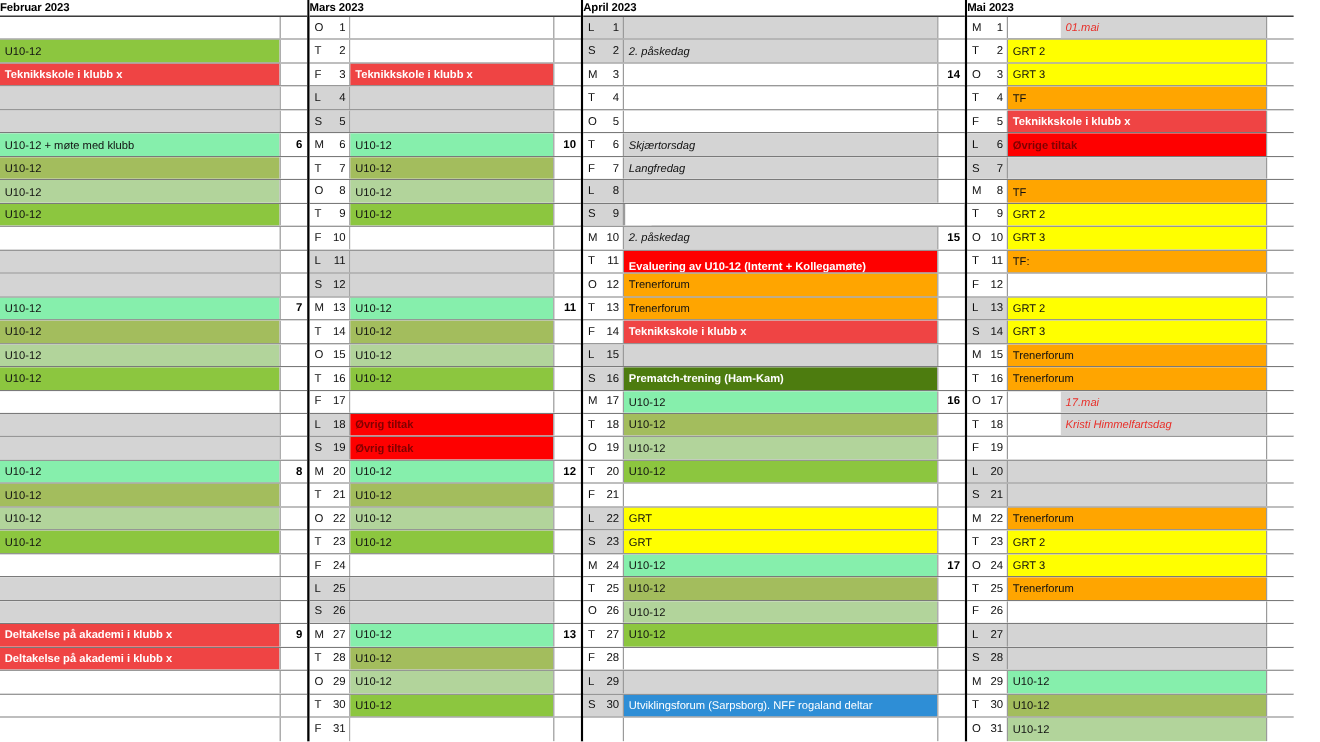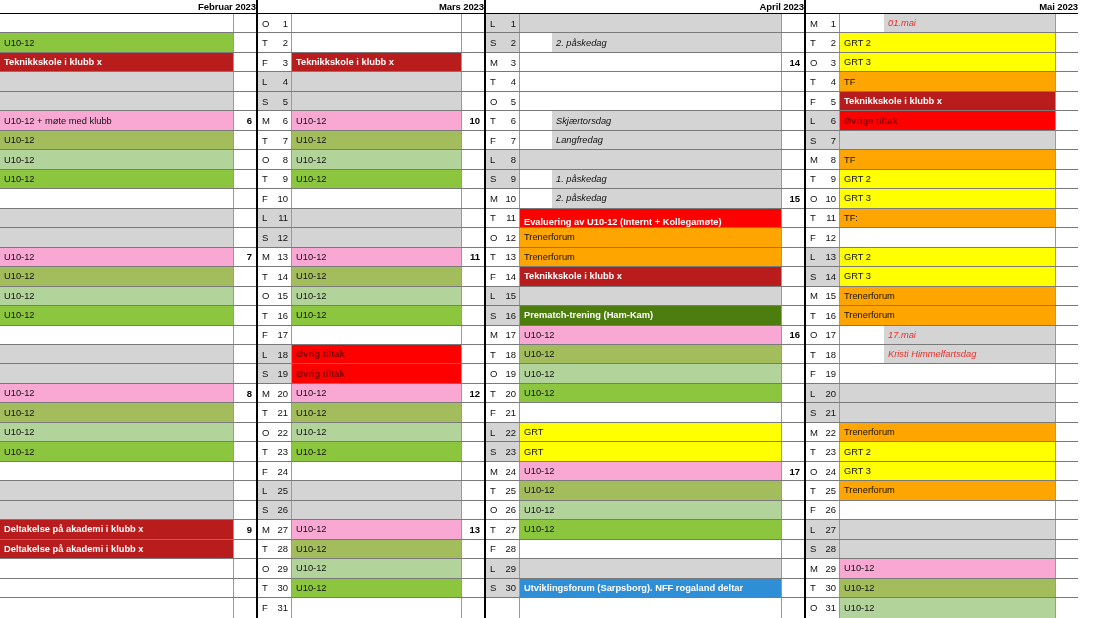--- a/index.html
+++ b/index.html
@@ -20,21 +20,21 @@
     border-right:2px solid #000;
   }
   .month.last{border-right:none;}
   .m-feb{width:258px;}
   .m-mar{width:228px;}
   .m-apr{width:320px;}
   .m-mai{width:272px;}
 
   .m-title{
     height:14px;line-height:14px;
-    text-align:right;
+    text-align:left;
     font-size:9.5px;font-weight:bold;color:#000;
     box-sizing:border-box;
     border-bottom:1.5px solid #000;
     background:#fff;
     letter-spacing:-0.1px;
   }
   .m-body{flex:1 1 auto;display:flex;flex-direction:column;}
 
   
   .row{
@@ -76,32 +76,32 @@
     width:23px;min-width:23px;
     box-sizing:border-box;
     border-left:1px solid #9a9a9a;
     display:flex;align-items:center;justify-content:flex-end;
     padding-right:4px;
     font-size:9.5px;font-weight:bold;color:#000;
     background:#fff;
   }
 
   
-  .ev-green-a{background:#f9a8d4;color:#111;}
+  .ev-green-a{background:#86efac;color:#111;}
   .ev-green-b{background:#a3bd5d;color:#111;}
   .ev-green-c{background:#b2d49b;color:#111;}
   .ev-green-d{background:#8cc63f;color:#111;}
-  .ev-purple{background:#b91c1c;color:#fff;font-weight:bold;}
+  .ev-purple{background:#ef4444;color:#fff;font-weight:bold;}
   .ev-red{background:#fe0000;color:#fff;font-weight:bold;align-items:flex-end;}
   .ev-red-t{background:#fe0000;color:#800000;font-weight:bold;}
   .ev-orange{background:#ffa500;color:#111;}
   .ev-yellow{background:#ffff00;color:#111;align-items:center;}
-  .ev-blue{background:#2e8ed6;color:#fff;font-weight:bold;}
+  .ev-blue{background:#2e8ed6;color:#fff;font-weight:normal;}
   .ev-cyan{background:#4d7c0f;color:#fff;font-weight:bold;}
-  .ev-holiday{background:#d4d4d4;color:#111;font-style:italic;margin-left:32px;}
+  .ev-holiday{background:#d4d4d4;color:#111;font-style:italic;}
   .ev-holiday-red{background:#d4d4d4;color:#e8302a;font-style:italic;margin-left:44px;}
   .ev-none{background:#fff;}
 </style>
 </head>
 <body>
 
 <div id="cal">
     <div class="month m-feb">
       <div class="m-title">Februar 2023</div>
       <div class="m-body">
@@ -829,23 +829,20 @@
           </div>
           <div class="weekcell">
             <span></span>
           </div>
         </div>
         <div class="row">
           <div class="daycell we">
             <span class="dn">S</span>
             <span class="dd">9</span>
           </div>
-          <div class="content ev-holiday">
-            <span>1. påskedag</span>
-          </div>
           <div class="weekcell">
             <span></span>
           </div>
         </div>
         <div class="row">
           <div class="daycell">
             <span class="dn">M</span>
             <span class="dd">10</span>
           </div>
           <div class="content ev-holiday">

